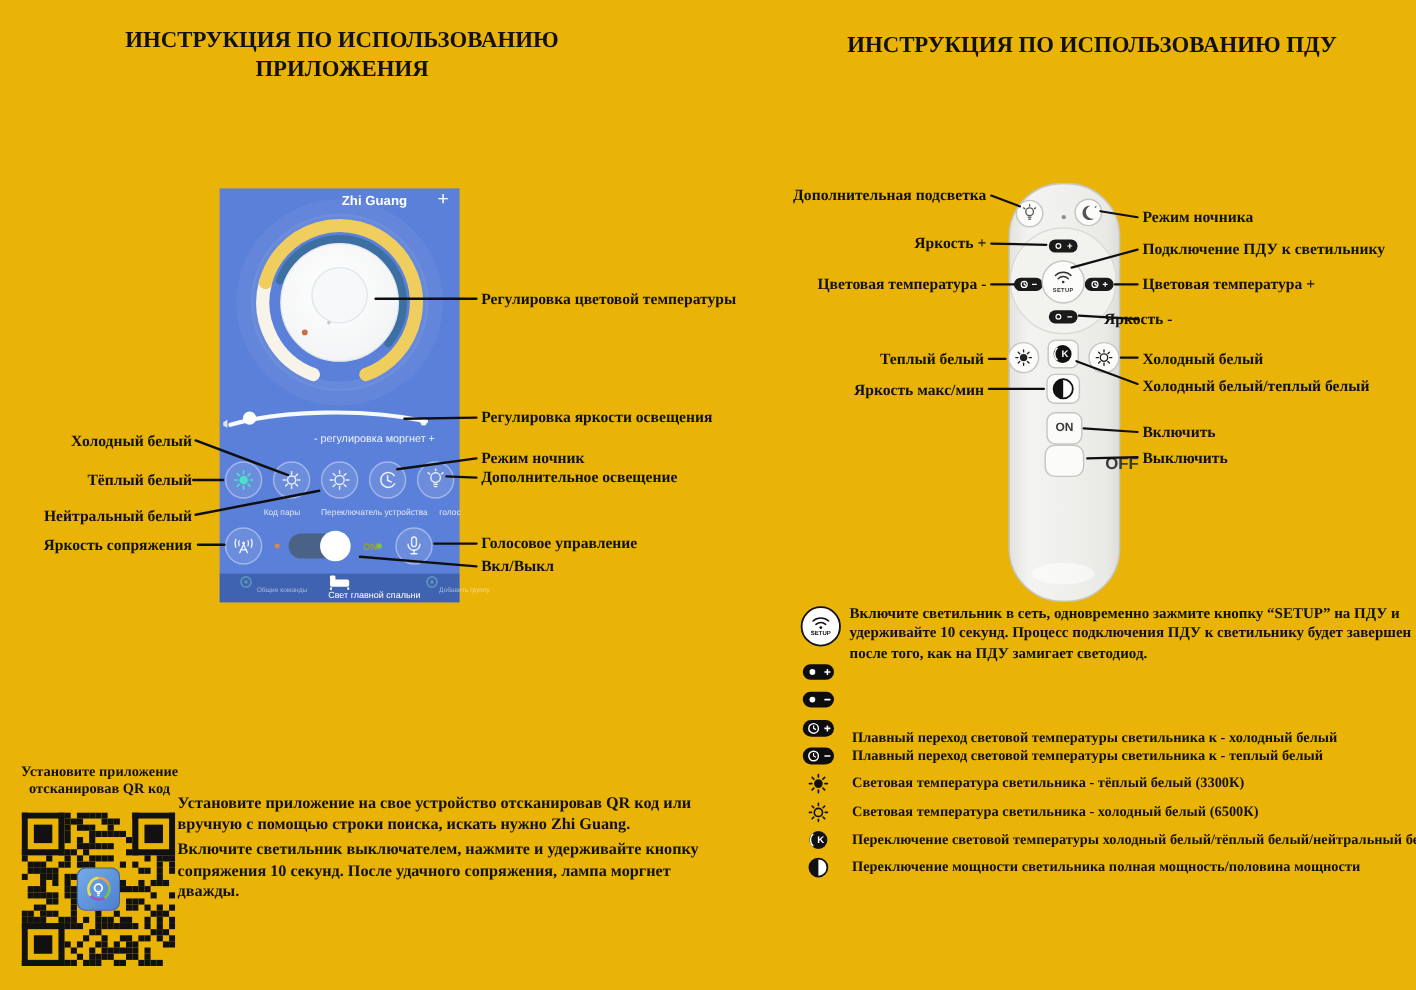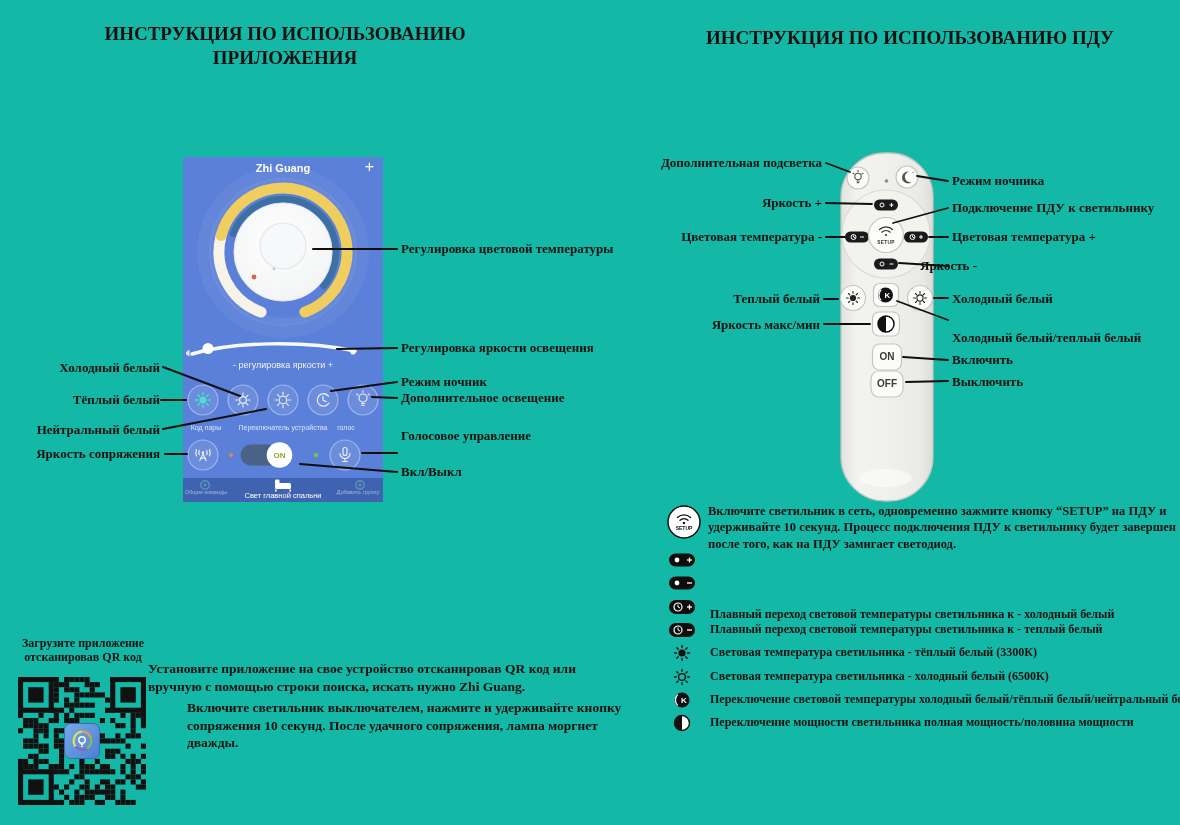--- a/index.html
+++ b/index.html
@@ -1,21 +1,21 @@
 <!DOCTYPE html>
 <html><head>
 <meta charset="utf-8">
 <style>
   html,body{margin:0;padding:0;background:#fff;}
-  #canvas{position:relative;width:1180px;height:825px;background:#14b8a6;overflow:hidden;
+  #canvas{position:relative;width:1180px;height:825px;background:#eab308;overflow:hidden;
           font-family:"Liberation Serif",serif;color:#111;}
   .title{position:absolute;font-weight:bold;font-size:19px;text-align:center;white-space:pre-line;line-height:1.25;}
   .ann{position:absolute;font-weight:bold;font-size:13px;white-space:nowrap;}
   .ann.r{text-align:right;}
-  .smalltxt{position:absolute;color:#fff;font-family:"Liberation Sans",sans-serif;}
+  .smalltxt{position:absolute;color:#fff;font-family:"Liberation Sans",sans-serif;padding-left:29px;}
   #phone{position:absolute;left:183px;top:157px;width:200px;height:345px;background:#5b80d9;}
   #remote{position:absolute;left:840px;top:152px;width:94px;height:350px;}
   #lines{position:absolute;left:0;top:0;pointer-events:none;}
   .legend-text{position:absolute;left:710px;width:470px;font-weight:bold;font-size:12px;white-space:nowrap;}
   .legend-icon{position:absolute;left:668px;}
   .para{position:absolute;left:148px;width:455px;font-weight:bold;font-size:13.5px;line-height:1.3;}
   .note{position:absolute;left:708px;top:503px;width:487px;font-weight:bold;font-size:12.5px;line-height:1.3;}
   .qr-caption{position:absolute;left:14px;top:636px;width:138px;text-align:center;font-weight:bold;
               font-size:12px;white-space:pre-line;line-height:1.2;}
   .setup-txt{position:absolute;font-family:"Liberation Sans",sans-serif;font-weight:bold;text-align:center;}
@@ -154,39 +154,39 @@
           <rect x="106.4" y="332.5" width="1.6" height="2"></rect>
       </g>
       <g opacity="0.45" stroke="#7ecfd1" stroke-width="1.4" fill="none">
         <circle cx="177" cy="328" r="4.2"></circle>
           <circle cx="177" cy="328" r="1.4" fill="#7ecfd1" stroke="none"></circle>
       </g>
     </svg>
     
     <div class="smalltxt" style="left:0;top:5px;width:100%;text-align:center;font-size:11px;font-weight:bold;">Zhi Guang</div>
     <div class="smalltxt" style="right:9px;top:1px;font-size:16px;">+</div>
-    <div class="smalltxt" style="left:0;top:203px;width:100%;text-align:center;font-size:9px;opacity:.9;">- регулировка яркости +</div>
+    <div class="smalltxt" style="left:0;top:203px;width:100%;text-align:center;font-size:9px;opacity:.9;">- регулировка моргнет +</div>
     <div class="smalltxt" style="left:0px;top:267px;width:46px;text-align:center;font-size:7px;opacity:.8;">Код пары</div>
     <div class="smalltxt" style="left:46px;top:267px;width:108px;text-align:center;font-size:7px;opacity:.8;">Переключатель устройства</div>
     <div class="smalltxt" style="left:142px;top:267px;width:42px;text-align:center;font-size:7px;opacity:.8;">голос</div>
     <div class="smalltxt" style="left:88px;top:293.5px;width:17px;text-align:center;font-size:8px;font-weight:bold;color:#96a132;">ON</div>
     <div class="smalltxt" style="left:1px;top:332px;width:44px;text-align:center;font-size:5.5px;opacity:.5;">Общие команды</div>
     <div class="smalltxt" style="left:55px;top:334px;width:90px;text-align:center;font-size:7.5px;">Свет главной спальни</div>
     <div class="smalltxt" style="left:152px;top:332px;width:46px;text-align:center;font-size:5.5px;opacity:.5;">Добавить группу</div>
   </div>
 
   <div class="ann r" style="left:30px;top:360px;width:130px;">Холодный белый</div>
   <div class="ann r" style="left:30px;top:392px;width:130px;">Тёплый белый</div>
   <div class="ann r" style="left:18px;top:422px;width:142px;">Нейтральный белый</div>
   <div class="ann r" style="left:20px;top:446px;width:140px;">Яркость сопряжения</div>
   <div class="ann" style="left:401px;top:241px;">Регулировка цветовой температуры</div>
   <div class="ann" style="left:401px;top:340px;">Регулировка яркости освещения</div>
   <div class="ann" style="left:401px;top:374px;">Режим ночник</div>
   <div class="ann" style="left:401px;top:390px;">Дополнительное освещение</div>
-  <div class="ann" style="left:401px;top:428px;">Голосовое управление</div>
+  <div class="ann" style="left:401px;top:445px;">Голосовое управление</div>
   <div class="ann" style="left:401px;top:464px;">Вкл/Выкл</div>
 
   <div id="remote">
     <svg width="94" height="350" viewBox="0 0 94 350">
       <defs>
         <linearGradient id="remGrad" x1="0" y1="0" x2="1" y2="0">
           <stop offset="0%" stop-color="#e2e2df"></stop>
             <stop offset="18%" stop-color="#f3f3f1"></stop>
           <stop offset="55%" stop-color="#efefec"></stop>
             <stop offset="88%" stop-color="#e9e9e6"></stop>
@@ -286,34 +286,34 @@
       <g>
         <circle cx="46" cy="172" r="8" fill="#fff" stroke="#111" stroke-width="1.5"></circle>
         <path d="M 46 164 A 8 8 0 0 0 46 180 Z" fill="#111"></path>
       </g>
 
       <rect x="32.5" y="192" width="29" height="26" rx="7" fill="#fbfbf9" stroke="#c6c6c1" stroke-width="1.2"></rect>
       <rect x="31" y="219" width="32" height="26" rx="8" fill="#fbfbf9" stroke="#c6c6c1" stroke-width="1.2"></rect>
     </svg>
     <div class="setup-txt" style="left:28.5px;top:88px;width:35px;font-size:4.8px;letter-spacing:.3px;color:#333;">SETUP</div>
     <div class="setup-txt" style="left:32.5px;top:199px;width:29px;font-size:10px;color:#3a3a3a;">ON</div>
-    <div class="setup-txt" style="left:31px;top:226px;width:32px;font-size:10px;color:#3a3a3a;">OFF</div>
+    <div class="setup-txt" style="left:31px;top:226px;width:32px;font-size:14px;color:#3a3a3a;padding-left:48px;">OFF</div>
   </div>
 
   <div class="ann r" style="left:640px;top:155px;width:182px;">Дополнительная подсветка</div>
   <div class="ann r" style="left:640px;top:195px;width:182px;">Яркость +</div>
   <div class="ann r" style="left:640px;top:229px;width:182px;">Цветовая температура -</div>
   <div class="ann r" style="left:640px;top:291px;width:180px;">Теплый белый</div>
   <div class="ann r" style="left:640px;top:317px;width:180px;">Яркость макс/мин</div>
   <div class="ann" style="left:952px;top:173px;">Режим ночника</div>
   <div class="ann" style="left:952px;top:200px;">Подключение ПДУ к светильнику</div>
   <div class="ann" style="left:952px;top:229px;">Цветовая температура +</div>
   <div class="ann" style="left:920px;top:258px;">Яркость -</div>
   <div class="ann" style="left:952px;top:291px;">Холодный белый</div>
-  <div class="ann" style="left:952px;top:314px;margin-top:16px;">Холодный белый/теплый белый</div>
+  <div class="ann" style="left:952px;top:314px;">Холодный белый/теплый белый</div>
   <div class="ann" style="left:952px;top:352px;">Включить</div>
   <div class="ann" style="left:952px;top:374px;">Выключить</div>
 
   <svg class="legend-icon" style="left:666px;top:504px;" width="36" height="36">
     <circle cx="18" cy="18" r="16" fill="#fff" stroke="#111" stroke-width="1.5"></circle>
     <g stroke="#111" stroke-width="1.3" fill="none" stroke-linecap="round">
       <path d="M 11.5 13.5 A 9.5 9.5 0 0 1 24.5 13.5"></path>
       <path d="M 14 16.3 A 6 6 0 0 1 22 16.3"></path>
       <circle cx="18" cy="19" r="1.2" fill="#111" stroke="none"></circle>
     </g>
@@ -391,21 +391,21 @@
     <text x="16" y="9.6" text-anchor="middle" dominant-baseline="middle" fill="#fff" style="font:bold 8px 'Liberation Sans',sans-serif">K</text>
   </svg>
   <div class="legend-text" style="top:692px;">Переключение световой температуры холодный белый/тёплый белый/нейтральный белый</div>
 
   <svg class="legend-icon" style="left:668px;top:714px;" width="30" height="18">
     <circle cx="14" cy="9" r="7.5" fill="#fff" stroke="#111" stroke-width="1.5"></circle>
     <path d="M 14 1.5 A 7.5 7.5 0 0 0 14 16.5 Z" fill="#111"></path>
   </svg>
   <div class="legend-text" style="top:715px;">Переключение мощности светильника полная мощность/половина мощности</div>
 
-  <div class="qr-caption">Загрузите приложение
+  <div class="qr-caption">Установите приложение
 отсканировав QR код</div>
   <svg id="qr" style="position:absolute;left:18px;top:677px;" width="128" height="128">
       <rect x="0.0" y="0.0" width="35.8" height="5.1" fill="#111"></rect>
       <rect x="0.0" y="30.7" width="35.8" height="5.1" fill="#111"></rect>
       <rect x="0.0" y="0.0" width="5.1" height="35.8" fill="#111"></rect>
       <rect x="30.7" y="0.0" width="5.1" height="35.8" fill="#111"></rect>
       <rect x="10.2" y="10.2" width="15.4" height="15.4" fill="#111"></rect>
       <rect x="92.2" y="0.0" width="35.8" height="5.1" fill="#111"></rect>
       <rect x="92.2" y="30.7" width="35.8" height="5.1" fill="#111"></rect>
       <rect x="92.2" y="0.0" width="5.1" height="35.8" fill="#111"></rect>
@@ -632,21 +632,21 @@
       <path d="M 17 7.5 A 9.5 9.5 0 0 1 25.7 13.5" stroke="#f0a03c" stroke-width="2.2" fill="none"></path>
       <path d="M 25.7 13.5 A 9.5 9.5 0 0 1 22 24.5" stroke="#7cc24d" stroke-width="2.2" fill="none"></path>
       <path d="M 22 24.5 A 9.5 9.5 0 0 1 10.5 22.5" stroke="#9b59c0" stroke-width="2.2" fill="none"></path>
       <path d="M 10.5 22.5 A 9.5 9.5 0 0 1 17 7.5" stroke="#e8e14a" stroke-width="2.2" fill="none"></path>
       <circle cx="17" cy="16" r="3.2" stroke="#fff" stroke-width="1.4" fill="none"></circle>
       <line x1="15.8" y1="20.5" x2="18.2" y2="20.5" stroke="#fff" stroke-width="1.3"></line>
       <line x1="16.1" y1="22.3" x2="17.9" y2="22.3" stroke="#fff" stroke-width="1.3"></line>
     </svg>
   </div>
   <div class="para" style="top:660px;">Установите приложение на свое устройство отсканировав QR код или вручную с помощью строки поиска, искать нужно Zhi Guang.</div>
-  <div class="para" style="top:699px;margin-left:39px;">Включите светильник выключателем, нажмите и удерживайте кнопку сопряжения 10 секунд. После удачного сопряжения, лампа моргнет дважды.</div>
+  <div class="para" style="top:699px;">Включите светильник выключателем, нажмите и удерживайте кнопку сопряжения 10 секунд. После удачного сопряжения, лампа моргнет дважды.</div>
 
   <svg id="lines" width="1180" height="825">
     <g stroke="#0f0f0f" stroke-width="2" stroke-linecap="round">
       <line x1="163" y1="367" x2="240" y2="396"></line>
       <line x1="161" y1="400" x2="186" y2="400"></line>
       <line x1="163" y1="429" x2="266" y2="409"></line>
       <line x1="165" y1="454" x2="187" y2="454"></line>
       <line x1="313" y1="249" x2="397" y2="249"></line>
       <line x1="337" y1="349" x2="397" y2="348"></line>
       <line x1="331" y1="391" x2="397" y2="382"></line>

